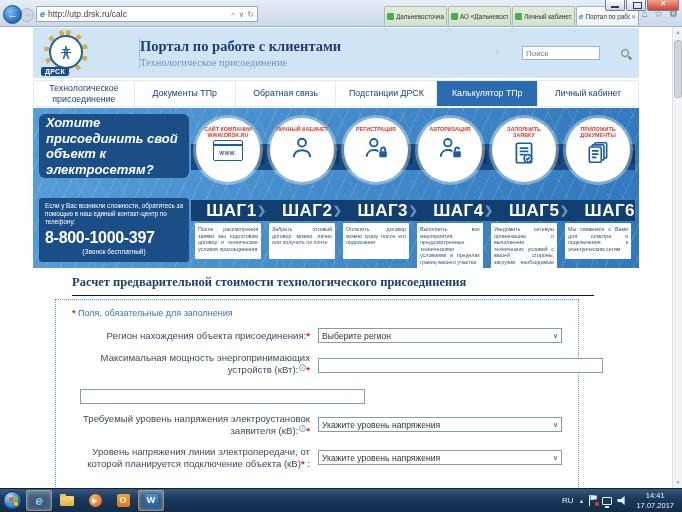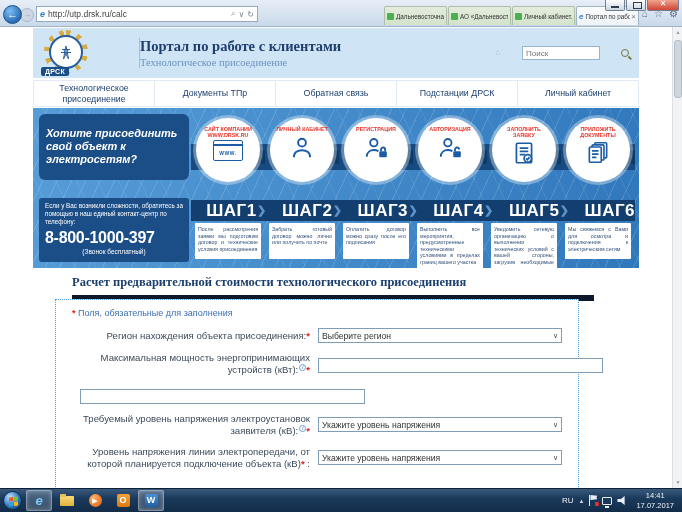--- a/index.html
+++ b/index.html
@@ -53,21 +53,21 @@
   
   .nav-row { position:absolute; top:53px; left:33px; width:606px; height:27px; display:flex; border-top:1px solid #e2ebf4; border-bottom:1px solid #e2ebf4; background:#fff; }
   .nav-item { flex:1; border-right:1px solid #e2ebf4; display:flex; align-items:center; justify-content:center; text-align:center; font-size:8.8px; color:#1c3f6e; line-height:1.15; padding:0 4px; cursor:pointer; }
   .nav-item:first-child { border-left:1px solid #e2ebf4; }
   .nav-item.active { background:#2b6cb0; color:#fff; }
 
   
   .banner { position:absolute; top:81px; left:33px; width:606px; height:160px; background:linear-gradient(100deg,#569dd8,#3078bc); overflow:hidden; }
   .banner::before { content:""; position:absolute; inset:0; background:repeating-linear-gradient(115deg, rgba(255,255,255,.14) 0 1px, transparent 1px 13px), repeating-linear-gradient(65deg, rgba(255,255,255,.08) 0 1px, transparent 1px 19px); }
   .banner-left { position:absolute; left:6px; top:6px; width:150px; height:148px; }
-  .bubble1 { position:relative; background:#1b4d87; color:#fff; border-radius:6px; padding:13px 7px; font-size:11px; font-weight:bold; font-style:italic; line-height:1.2; }
+  .bubble1 { position:relative; background:#1b4d87; color:#fff; border-radius:6px; padding:1px 7px; font-size:13px; font-weight:bold; font-style:italic; line-height:1.2; }
   .bubble2 { position:relative; background:#4f96d2; color:#fff; border-radius:6px; padding:4px 7px; font-size:9px; font-weight:bold; font-style:italic; margin:3px 0 0 22px; line-height:1.2; }
   .contact-box { position:absolute; left:0; top:84px; width:150px; height:64px; background:#1b4d87; border-radius:3px; padding:4px 6px; color:#fff; }
   .contact-text { font-size:6.3px; line-height:1.25; }
   .phone { font-size:16px; font-weight:bold; letter-spacing:-.3px; margin-top:3px; white-space:nowrap; }
   .phone-note { font-size:6.5px; text-align:center; margin-top:1px; }
   .banner-right { position:absolute; left:158px; top:4px; width:444px; height:152px; }
   .circles-row { position:relative; display:flex; height:86px; }
   .circles-row::before { content:""; position:absolute; left:0; right:0; top:32px; height:26px; background:#164a80; }
   .circles-row::after { content:""; position:absolute; left:0; right:0; top:38px; height:14px; background:repeating-linear-gradient(90deg, transparent 0 64px, #0e3a68 64px 74px); clip-path:polygon(0 0,100% 0,100% 100%,0 100%); }
   .circle-col { flex:1; position:relative; z-index:1; }
@@ -78,21 +78,21 @@
   .win-ico { width:30px; height:21px; border:1.5px solid #1c5ca6; border-radius:2px; margin-top:2px; position:relative; display:flex; align-items:flex-end; justify-content:center; }
   .win-ico::before { content:""; position:absolute; top:3px; left:0; right:0; height:1.5px; background:#1c5ca6; }
   .win-ico span { font-size:5px; font-weight:bold; color:#1c5ca6; letter-spacing:.5px; margin-bottom:4px; }
   .steps-band { display:flex; align-items:center; background:#123f6f; height:21px; margin-top:2px; }
   .step-title { flex:1; color:#fff; font-weight:bold; font-size:17px; text-align:right; letter-spacing:.5px; }
   .step-sep { width:10px; color:#5e95c8; font-size:11px; font-weight:bold; text-align:center; }
   .steps-texts { display:flex; margin-top:2px; align-items:flex-start; }
   .step-note { flex:1; margin:0 4px; background:#fff; border-radius:1px; padding:3px 3px; font-size:5.3px; color:#33517a; line-height:1.25; text-align:justify; min-height:36px; }
 
   
-  .form-title { position:absolute; top:248px; left:72px; width:522px; font-family:"Liberation Serif", serif; font-weight:bold; font-size:12.5px; color:#1c3f6e; padding-bottom:5px; border-bottom:6px solid #0f172a; }
+  .form-title { position:absolute; top:248px; left:72px; width:522px; font-family:"Liberation Serif", serif; font-weight:bold; font-size:12.5px; color:#1c3f6e; padding-bottom:5px; border-bottom:1px solid #0f172a; }
   .form-box { position:absolute; top:272px; left:55px; width:524px; height:220px; border:1px dotted #4a9ae0; padding:8px 16px; background:#fff; }
   .req-note { font-size:9px; color:#3b6fb5; margin-bottom:10px; }
   .req { color:#e11a0e; font-weight:bold; }
   .form-row { display:flex; align-items:center; margin-bottom:9px; }
   .flabel { width:238px; text-align:right; font-size:9.6px; color:#3c4a5a; line-height:1.25; flex:none; }
   .fctrl { margin-left:8px; width:285px; }
   .sel { height:15px; border:1px solid #7f9db9; background:#fff; display:flex; align-items:center; padding:0 3px; font-size:8.6px; color:#333; position:relative; cursor:pointer; }
   .sel .arr { margin-left:auto; font-size:7px; color:#444; }
   .txt { width:285px; height:15px; border:1px solid #7f9db9; font-size:9px; padding:0 3px; color:#333; }
   .radios { display:flex; align-items:center; gap:10px; font-size:9.3px; color:#3c4a5a; }
@@ -190,20 +190,21 @@
       <input class="search-input" placeholder="Поиск" style="">
       <span class="search-mag"></span>
     </div>
   </div>
 
   <div class="nav-row">
     <div class="nav-item">Технологическое присоединение</div>
     <div class="nav-item">Документы ТПр</div>
     <div class="nav-item">Обратная связь</div>
     <div class="nav-item">Подстанции ДРСК</div>
+    <div class="nav-item active">Калькулятор ТПр</div>
     <div class="nav-item">Личный кабинет</div>
   </div>
 
   <div class="banner">
     <div class="banner-left">
       <div class="bubble1">Хотите присоединить свой объект к электросетям?</div>
       <div class="contact-box">
         <div class="contact-text">Если у Вас возникли сложности, обратитесь за помощью в наш единый контакт-центр по телефону:</div>
         <div class="phone">8-800-1000-397</div>
         <div class="phone-note">(Звонок бесплатный)</div>

